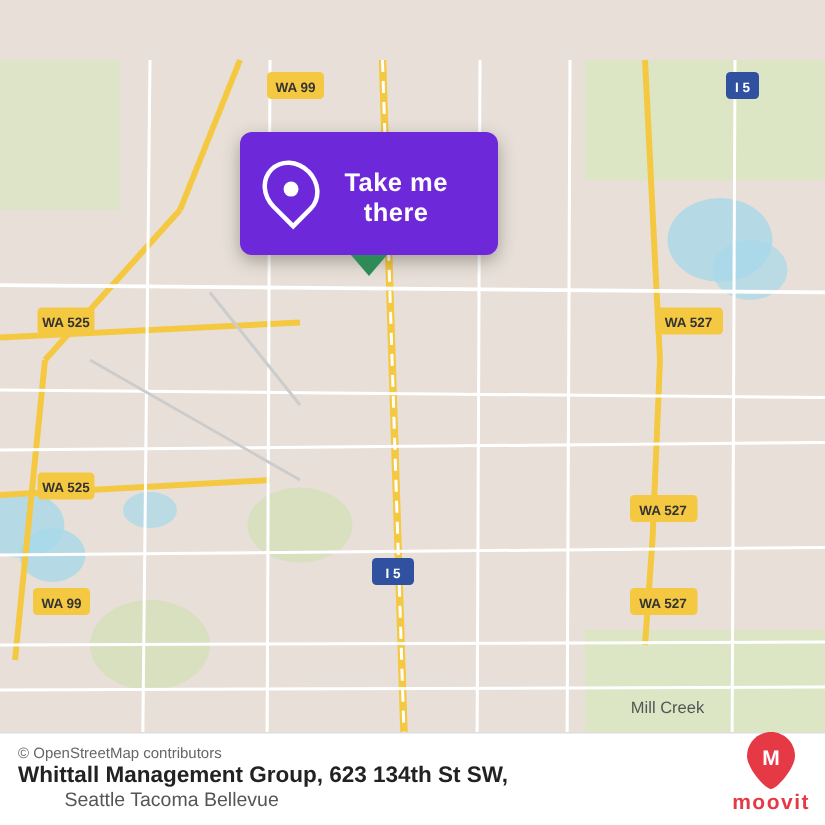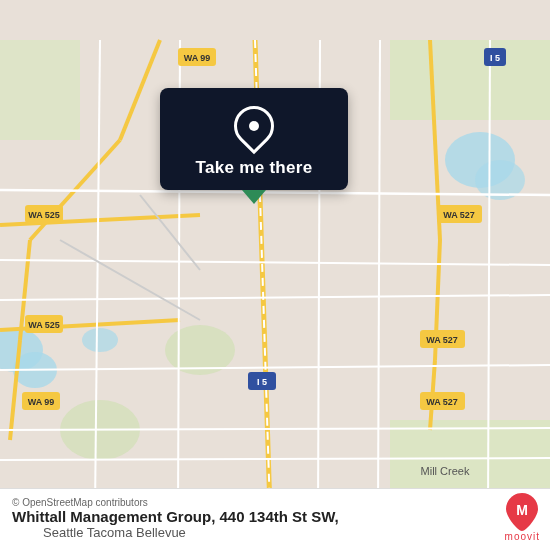--- a/index.html
+++ b/index.html
@@ -58,25 +58,24 @@
       flex-direction: column;
       align-items: center;
       z-index: 11;
     }
 
     
     .map-card {
       position: absolute;
       top: 88px;
       left: 160px;
-      width: 188px;
-      background: #0f172a;
+      width: 172px;
+      background: #6d28d9;
       border-radius: 8px;
       display: flex;
-      flex-direction: column;
       align-items: center;
       padding: 18px 16px 12px;
       z-index: 10;
       box-shadow: 0 4px 12px rgba(0,0,0,0.3);
     }
 
     .map-card .pin-icon {
       width: 40px;
       height: 40px;
       border: 3px solid white;
@@ -209,25 +208,25 @@
 
   <div class="map-card">
     <div class="pin-icon"></div>
     <button class="card-button">Take me there</button>
   </div>
 
   <div class="bottom-bar">
     <div class="attribution">
       <span>© OpenStreetMap contributors</span>
     </div>
-    <div class="location-title">Whittall Management Group, 440 134th St SW,</div>
+    <div class="location-title">Whittall Management Group, 623 134th St SW,</div>
     <div class="location-subtitle">Seattle Tacoma Bellevue</div>
   </div>
 
   <div class="moovit-logo">
     <svg width="32" height="38" viewBox="0 0 32 38">
       <path d="M16 0 C7.16 0 0 7.16 0 16 C0 24 12 38 16 38 C20 38 32 24 32 16 C32 7.16 24.84 0 16 0Z" fill="#e63946"></path>
       <text x="16" y="22" font-size="14" font-weight="bold" fill="white" text-anchor="middle">M</text>
     </svg>
-    <span style="font-size:10px;color:#e63946;font-weight:normal;letter-spacing:1px;">moovit</span>
+    <span style="font-size:14px;color:#e63946;font-weight:bold;letter-spacing:1px;">moovit</span>
   </div>
 
 </div>
 
 </body></html>

